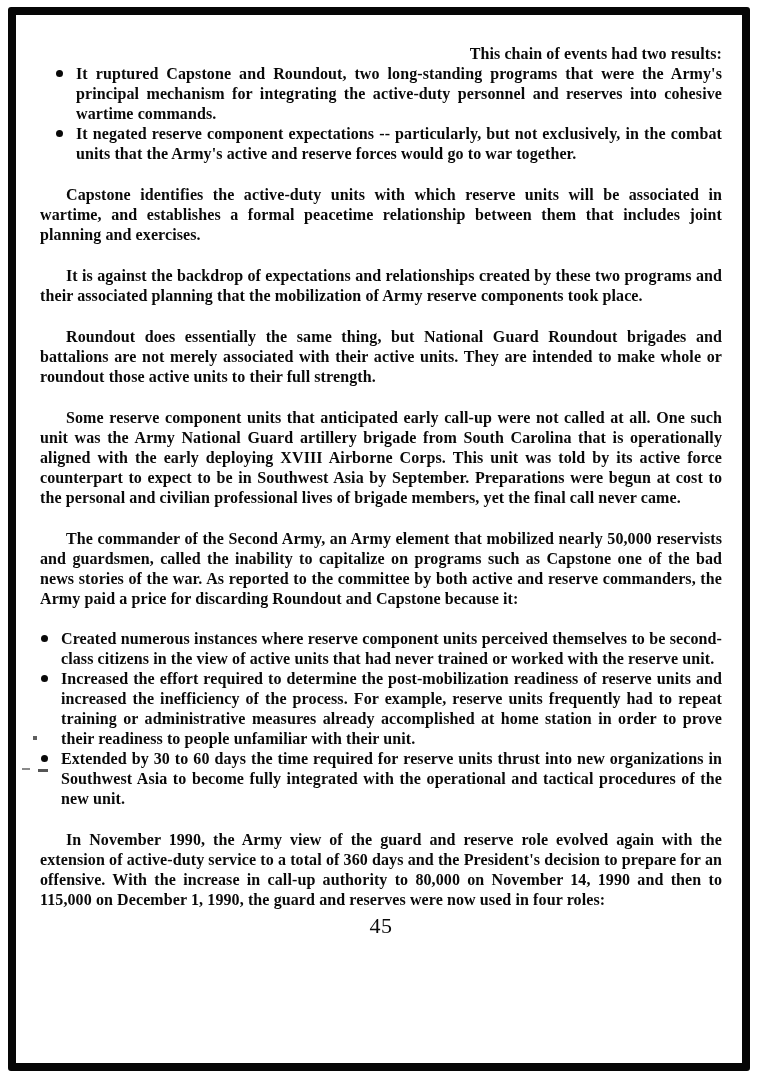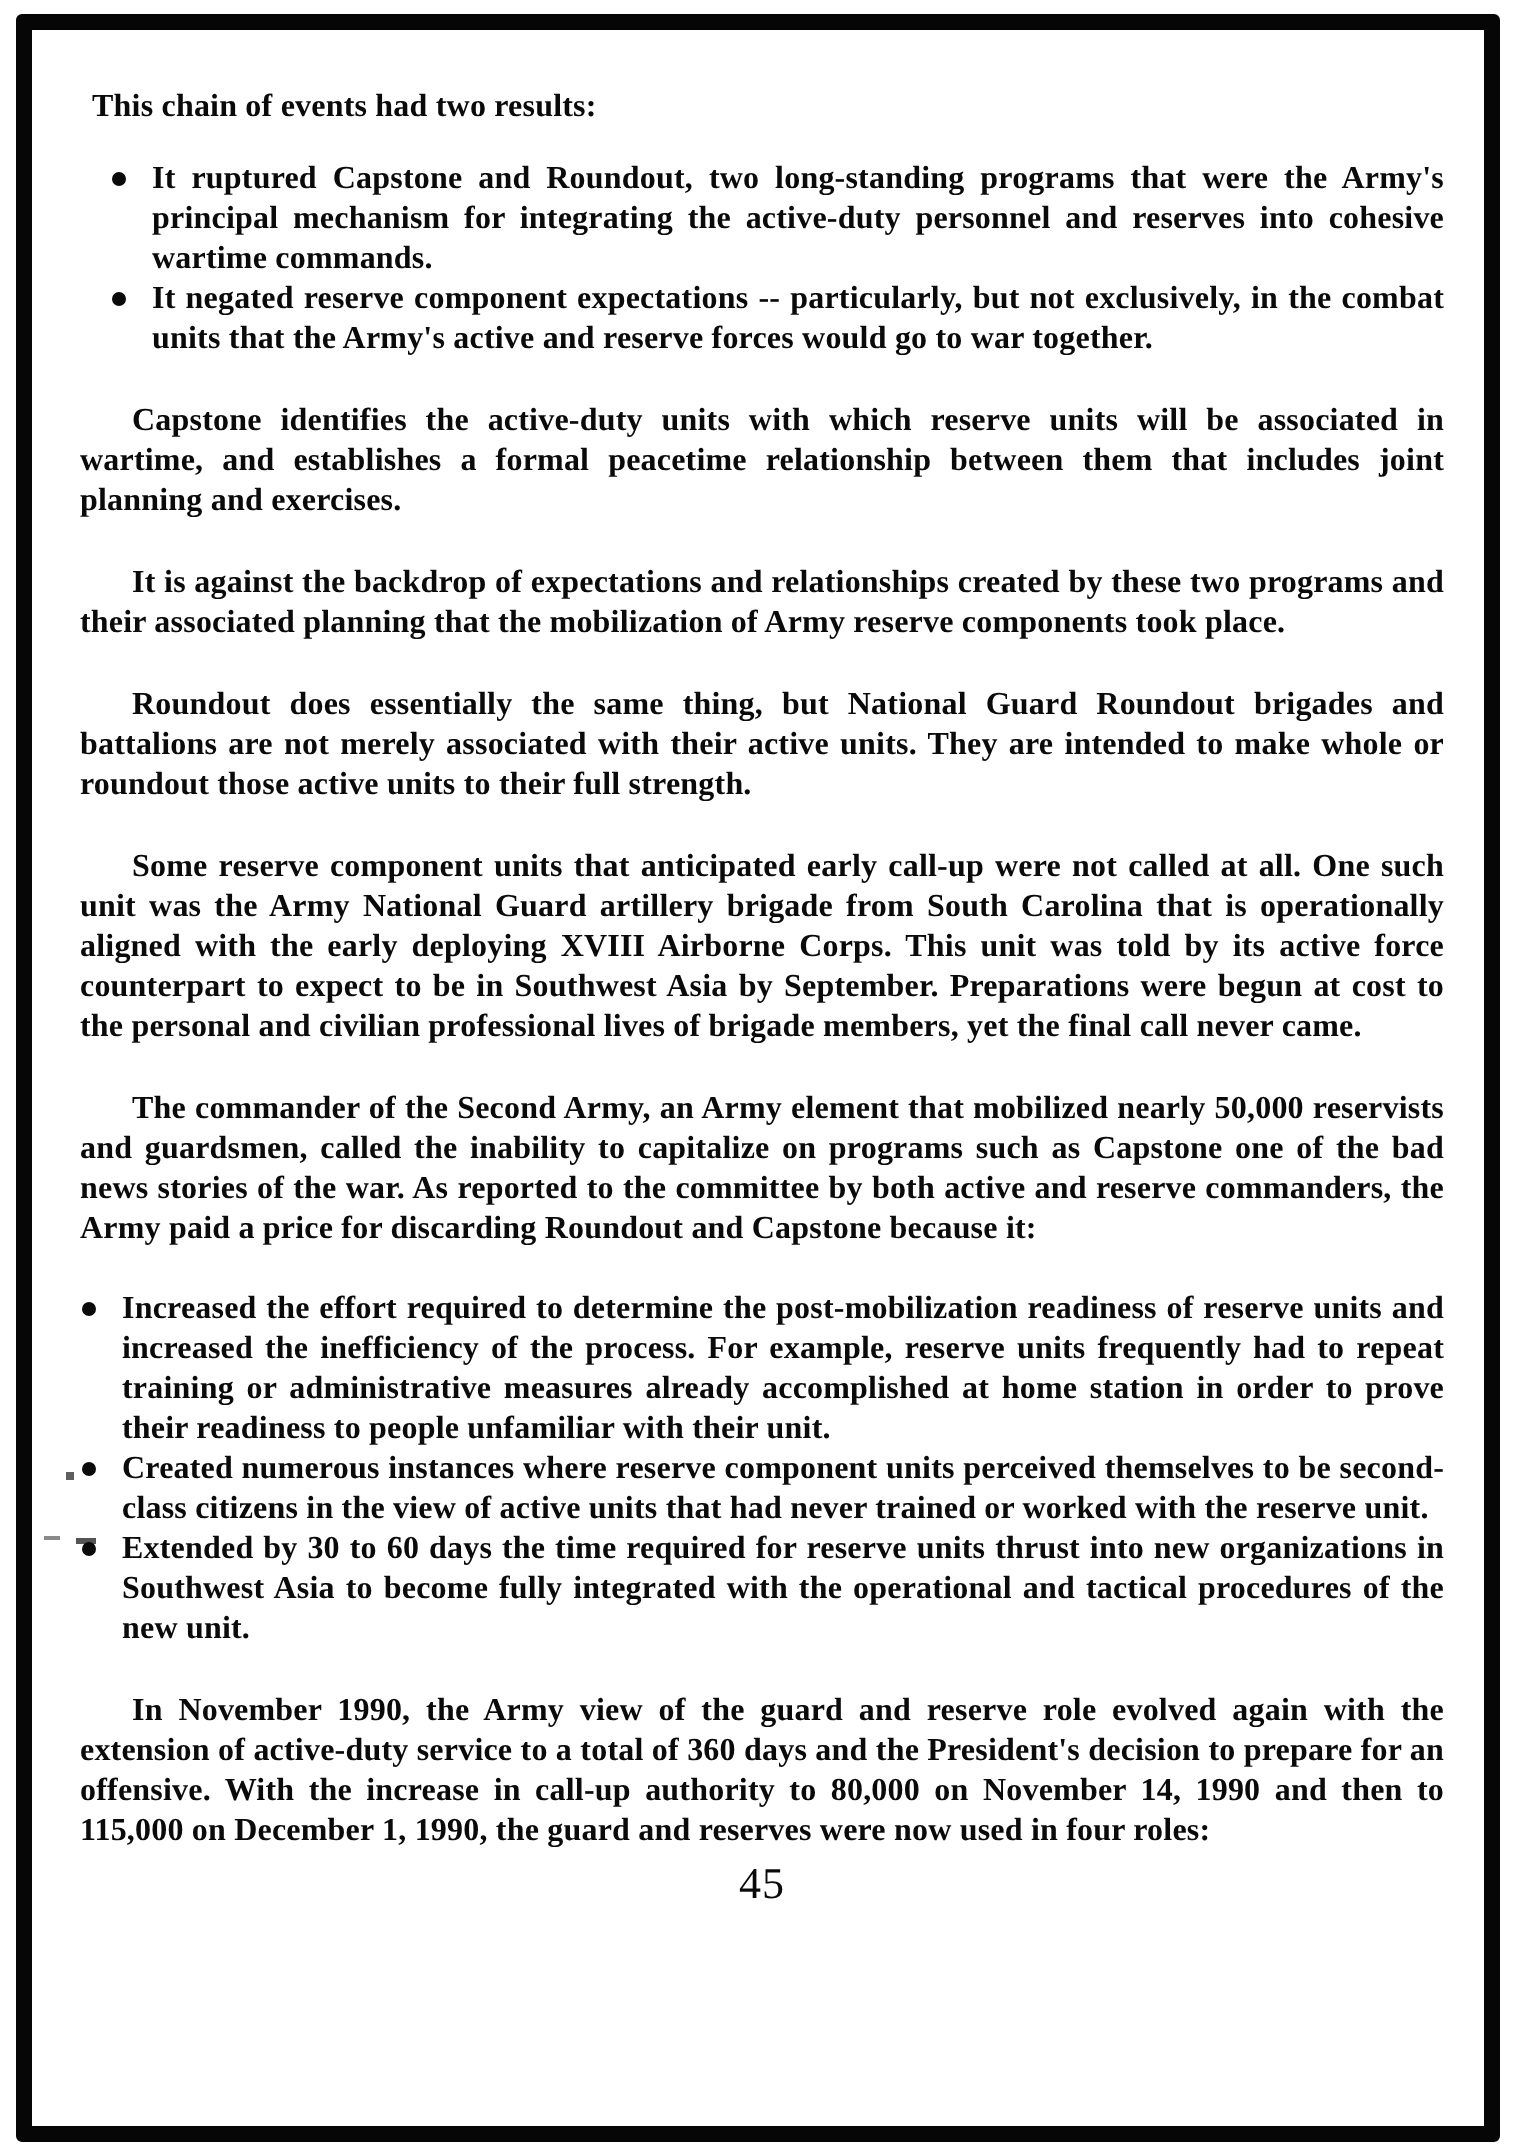--- a/index.html
+++ b/index.html
@@ -34,32 +34,32 @@
     top: 44px;
     width: 682px;
     font-size: 16px;
     line-height: 20px;
     font-weight: bold;
     text-align: justify;
     letter-spacing: 0.1px;
   }
   .intro-heading {
     text-indent: 6px;
-    text-align: left;
+    text-align: right;
   }
   p.para {
     margin: 21px 0 0 0;
     text-indent: 26px;
   }
   ul.blist {
     list-style: none;
     margin: 0;
     padding: 0;
   }
-  ul.blist.primary { margin-top: 16px; }
+  ul.blist.primary { margin-top: 0; }
   ul.blist.impact  { margin-top: 20px; }
   ul.blist li {
     position: relative;
     margin: 0;
   }
   ul.blist.primary li { padding-left: 33px; }
   ul.blist.impact  li { padding-left: 21px; }
   ul.blist li .dot {
     position: absolute;
     top: 6px;
@@ -121,25 +121,25 @@
 
     <p class="para">Roundout does essentially the same thing, but National Guard Roundout brigades and battalions are not merely associated with their active units. They are intended to make whole or roundout those active units to their full strength.</p>
 
     <p class="para">Some reserve component units that anticipated early call-up were not called at all. One such unit was the Army National Guard artillery brigade from South Carolina that is operationally aligned with the early deploying XVIII Airborne Corps. This unit was told by its active force counterpart to expect to be in Southwest Asia by September. Preparations were begun at cost to the personal and civilian professional lives of brigade members, yet the final call never came.</p>
 
     <p class="para">The commander of the Second Army, an Army element that mobilized nearly 50,000 reservists and guardsmen, called the inability to capitalize on programs such as Capstone one of the bad news stories of the war. As reported to the committee by both active and reserve commanders, the Army paid a price for discarding Roundout and Capstone because it:</p>
 
     <ul class="blist impact">
       <li>
         <span class="dot"></span>
-        <span class="li-text">Increased the effort required to determine the post-mobilization readiness of reserve units and increased the inefficiency of the process. For example, reserve units frequently had to repeat training or administrative measures already accomplished at home station in order to prove their readiness to people unfamiliar with their unit.</span>
+        <span class="li-text">Created numerous instances where reserve component units perceived themselves to be second-class citizens in the view of active units that had never trained or worked with the reserve unit.</span>
       </li>
       <li>
         <span class="dot"></span>
-        <span class="li-text">Created numerous instances where reserve component units perceived themselves to be second-class citizens in the view of active units that had never trained or worked with the reserve unit.</span>
+        <span class="li-text">Increased the effort required to determine the post-mobilization readiness of reserve units and increased the inefficiency of the process. For example, reserve units frequently had to repeat training or administrative measures already accomplished at home station in order to prove their readiness to people unfamiliar with their unit.</span>
       </li>
       <li>
         <span class="dot"></span>
         <span class="li-text">Extended by 30 to 60 days the time required for reserve units thrust into new organizations in Southwest Asia to become fully integrated with the operational and tactical procedures of the new unit.</span>
       </li>
     </ul>
 
     <p class="para closing">In November 1990, the Army view of the guard and reserve role evolved again with the extension of active-duty service to a total of 360 days and the President's decision to prepare for an offensive. With the increase in call-up authority to 80,000 on November 14, 1990 and then to 115,000 on December 1, 1990, the guard and reserves were now used in four roles:</p>
 
     <div class="page-number">45</div>

